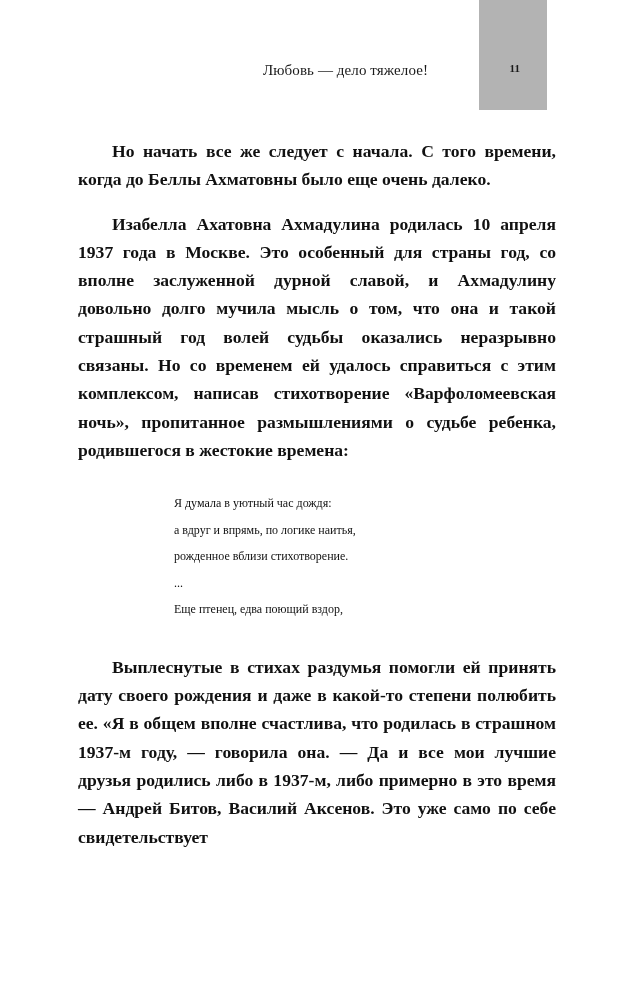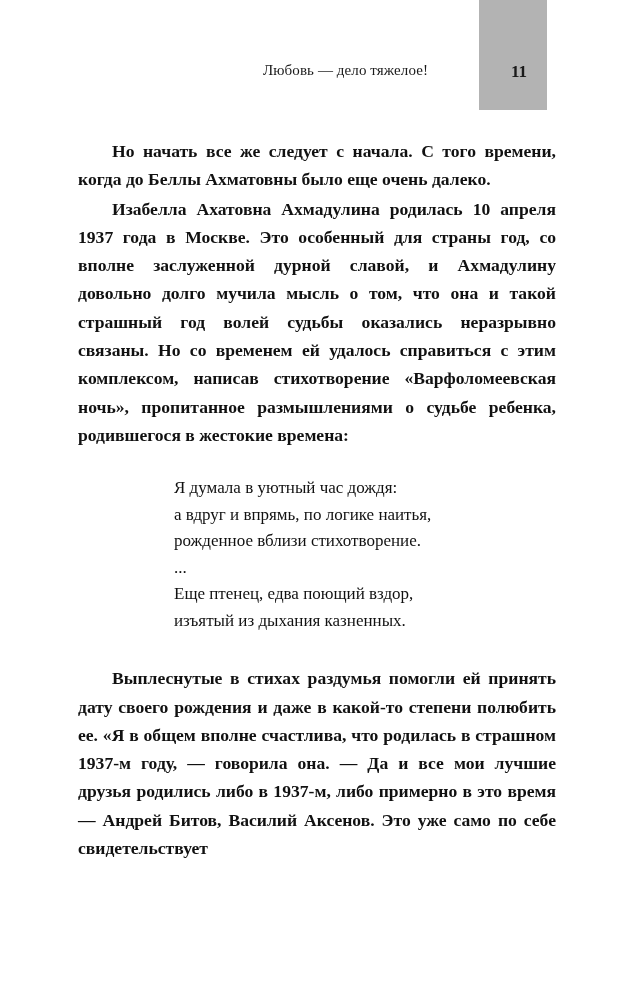--- a/index.html
+++ b/index.html
@@ -36,49 +36,49 @@
     position: absolute;
     left: 263px;
     top: 0;
     font-size: 15px;
     letter-spacing: 0.1px;
     color: #1a1a1a;
     white-space: nowrap;
   }
   .page-number {
     position: absolute;
-    right: 117px;
+    right: 124px;
     top: 0;
-    font-size: 17px;
+    font-size: 11px;
     font-weight: bold;
     color: #1a1a1a;
   }
   .body-text {
     position: absolute;
     top: 137px;
     left: 78px;
     width: 478px;
   }
   .para {
     margin: 0 0 0 0;
     text-align: justify;
     text-justify: inter-word;
     font-size: 17.6px;
     line-height: 28.3px;
     text-indent: 34px;
     hyphens: manual;
     font-weight: bold;
   }
   .para + .para {
-    margin-top: 1px;
+    margin-top: 16px;
   }
   .verse {
     margin: 26px 0 30px 0;
     padding-left: 96px;
-    font-size: 17px;
+    font-size: 12px;
     line-height: 26.5px;
     text-align: left;
   }
   .verse-line {
     white-space: pre-wrap;
   }
   .para-after-verse {
   }
 </style>
 </head>
@@ -98,19 +98,18 @@
     <p class="para">Но начать все же следует с начала. С того времени, когда до Беллы Ахматовны было еще очень далеко.</p>
 
     <p class="para">Изабелла Ахатовна Ахмадулина родилась 10 апреля 1937 года в Москве. Это особенный для страны год, со вполне заслуженной дурной славой, и Ахмадулину довольно долго мучила мысль о том, что она и такой страшный год волей судьбы оказались неразрывно связаны. Но со временем ей удалось справиться с этим комплексом, написав стихотворение «Варфоломеевская ночь», пропитанное размышлениями о судьбе ребенка, родившегося в жестокие времена:</p>
 
     <div class="verse">
       <div class="verse-line">Я думала в уютный час дождя:</div>
       <div class="verse-line">а вдруг и впрямь, по логике наитья,</div>
       <div class="verse-line">рожденное вблизи стихотворение.</div>
       <div class="verse-line">...</div>
       <div class="verse-line">Еще птенец, едва поющий вздор,</div>
-      <div class="verse-line">изъятый из дыхания казненных.</div>
     </div>
 
     <p class="para para-after-verse">Выплеснутые в стихах раздумья помогли ей принять дату своего рождения и даже в какой-то степени полюбить ее. «Я в общем вполне счастлива, что родилась в страшном 1937-м году, — говорила она. — Да и все мои лучшие друзья родились либо в 1937-м, либо примерно в это время — Андрей Битов, Василий Аксенов. Это уже само по себе свидетельствует</p>
 
   </div>
 </div>
 
 </body></html>

